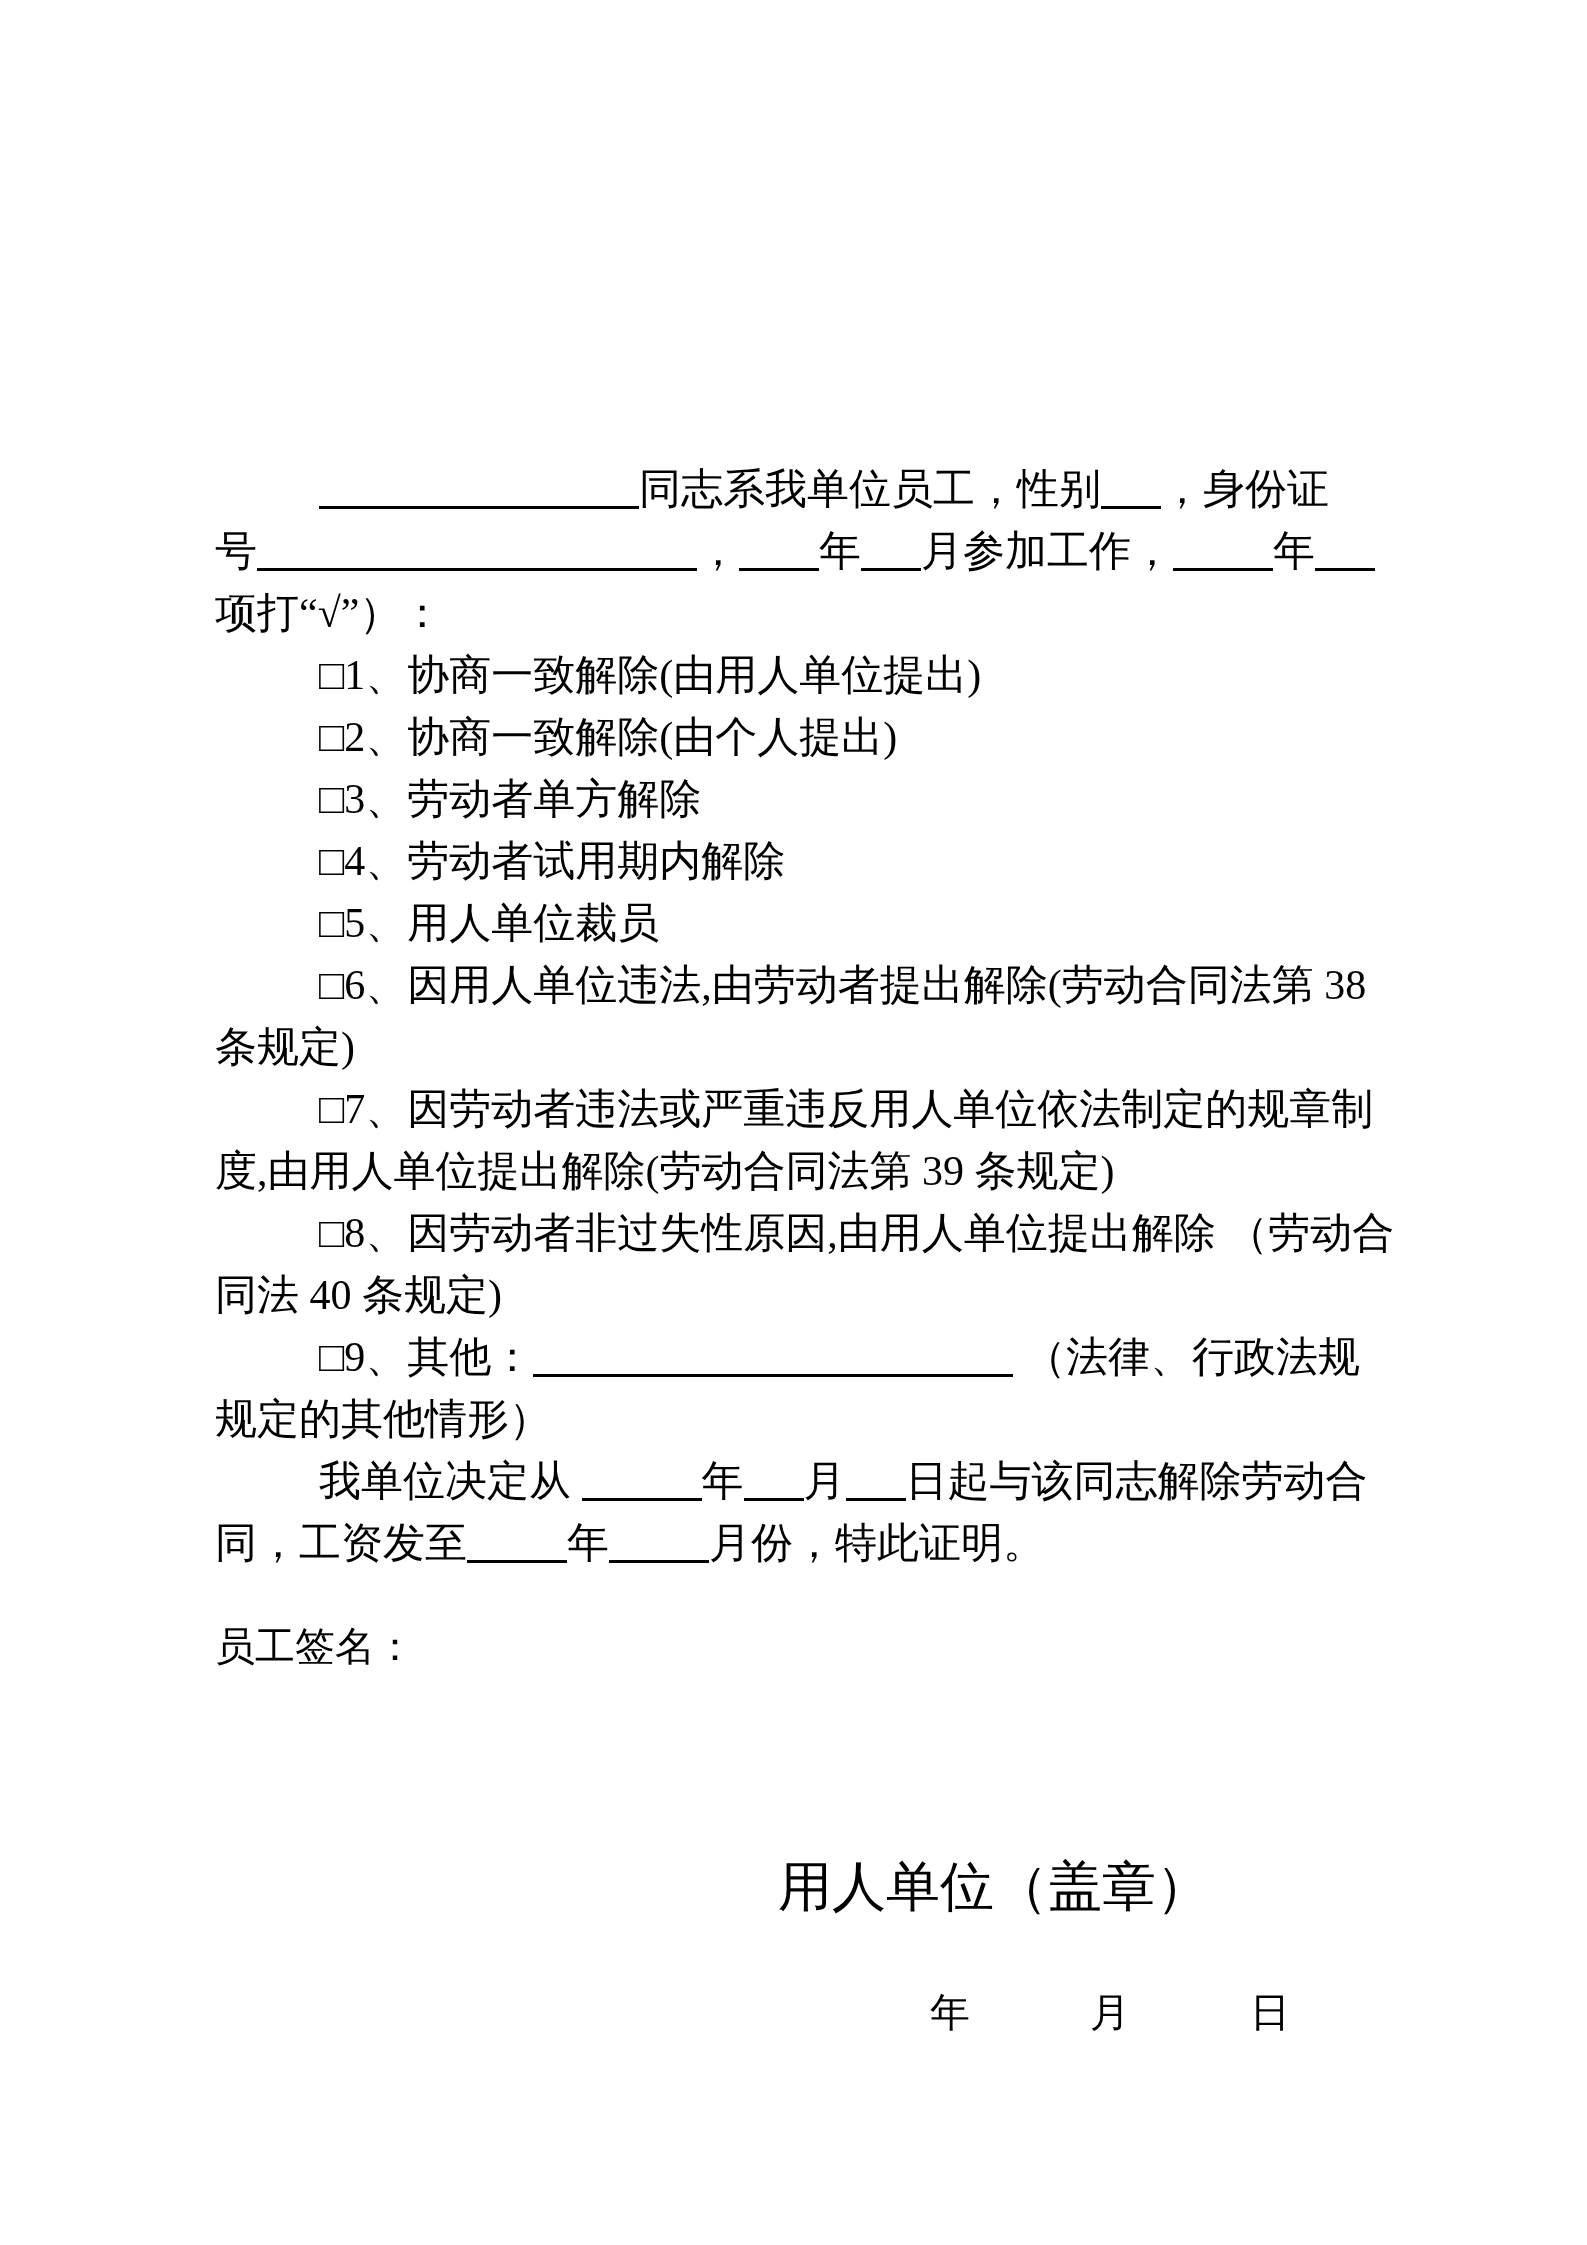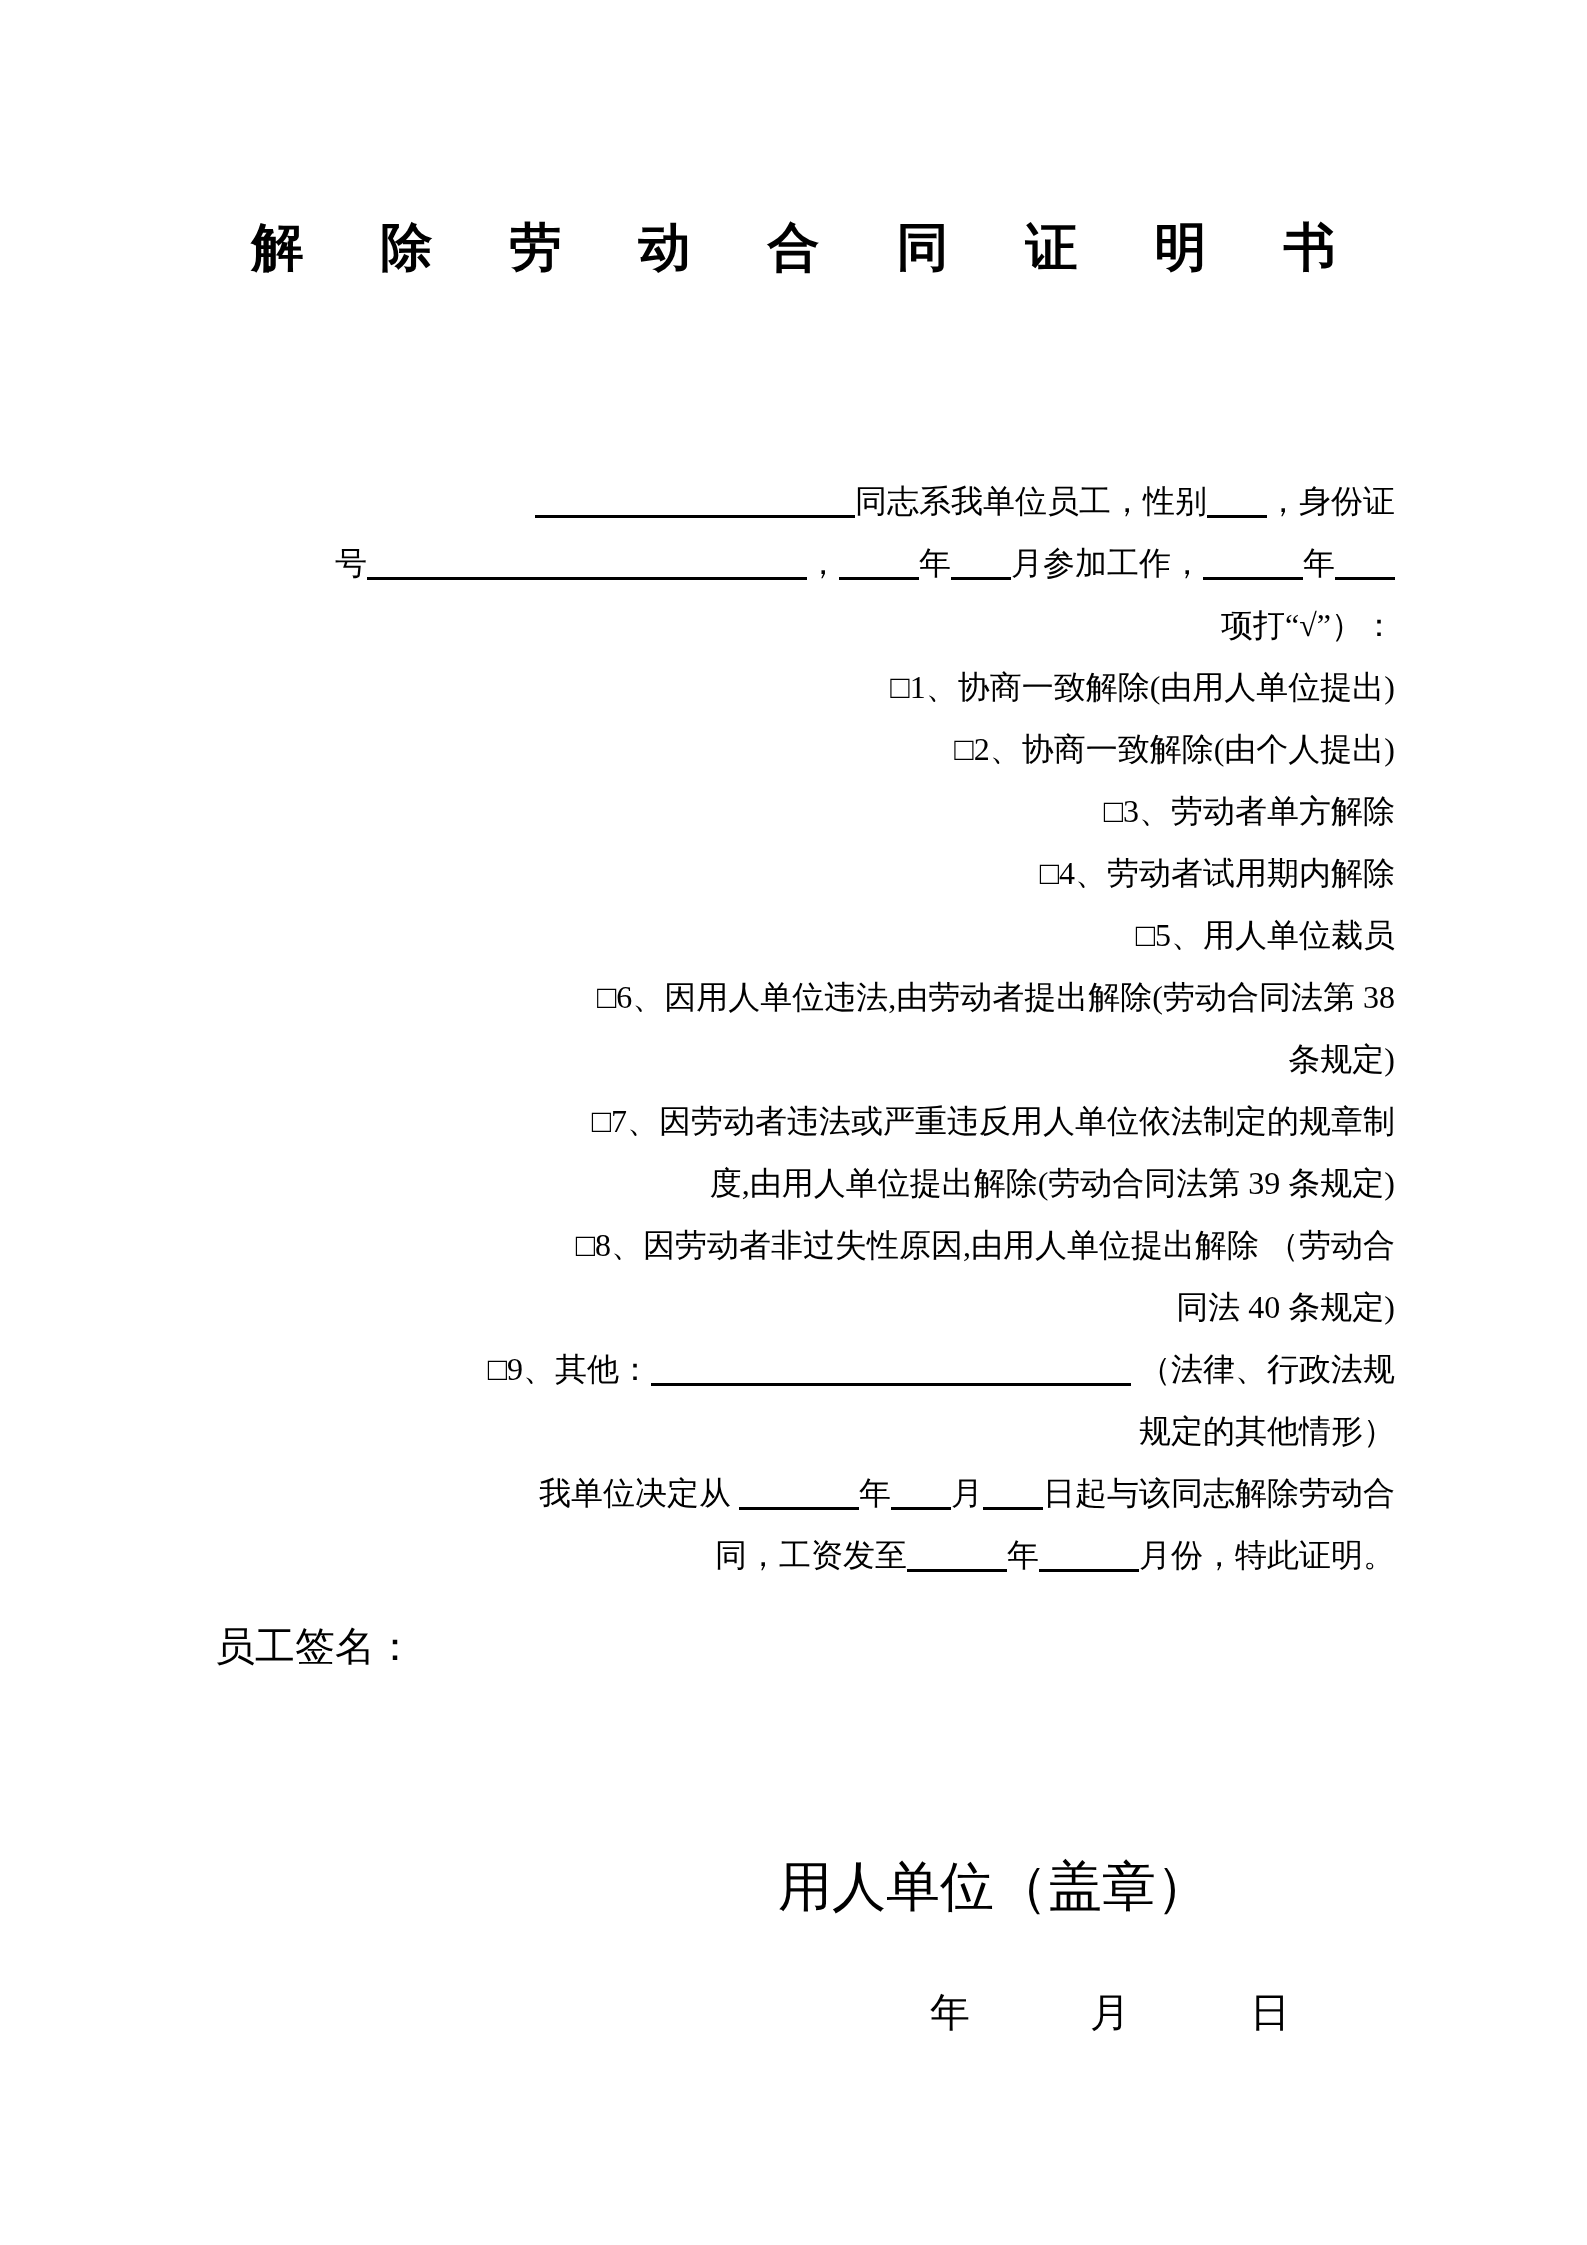--- a/index.html
+++ b/index.html
@@ -26,24 +26,23 @@
     text-align: center;
     font-size: 52px;
     font-weight: bold;
     letter-spacing: 32px;
     text-indent: 32px;
     white-space: pre;
   }
   .doc-body {
     position: absolute;
     left: 215px;
-    top: 470px;
+    top: 458px;
     width: 1180px;
-    font-size: 32px;
-    text-align: right;
+    font-size: 42px;
   }
   .line {
     height: 62px;
     line-height: 62px;
     white-space: pre;
   }
   .line.indent {
     padding-left: 104px;
   }
   .blank {
@@ -74,21 +73,20 @@
     top: 1982px;
     font-size: 40px;
     line-height: 62px;
     white-space: pre;
   }
 </style>
 </head>
 <body>
 
 <div class="page">
-  <h1 class="doc-title">解 除 劳 动 合 同 证 明 书</h1>
 
   <div class="doc-body">
       <div class="line indent"><span class="blank" style="width:320px"></span>同志系我单位员工，性别<span class="blank" style="width:60px"></span>，身份证</div>
       <div class="line">号<span class="blank" style="width:440px"></span>，<span class="blank" style="width:80px"></span>年<span class="blank" style="width:60px"></span>月参加工作，<span class="blank" style="width:100px"></span>年<span class="blank" style="width:60px"></span></div>
       <div class="line">项打“√”）：</div>
       <div class="line indent">□1、协商一致解除(由用人单位提出)</div>
       <div class="line indent">□2、协商一致解除(由个人提出)</div>
       <div class="line indent">□3、劳动者单方解除</div>
       <div class="line indent">□4、劳动者试用期内解除</div>
       <div class="line indent">□5、用人单位裁员</div>

